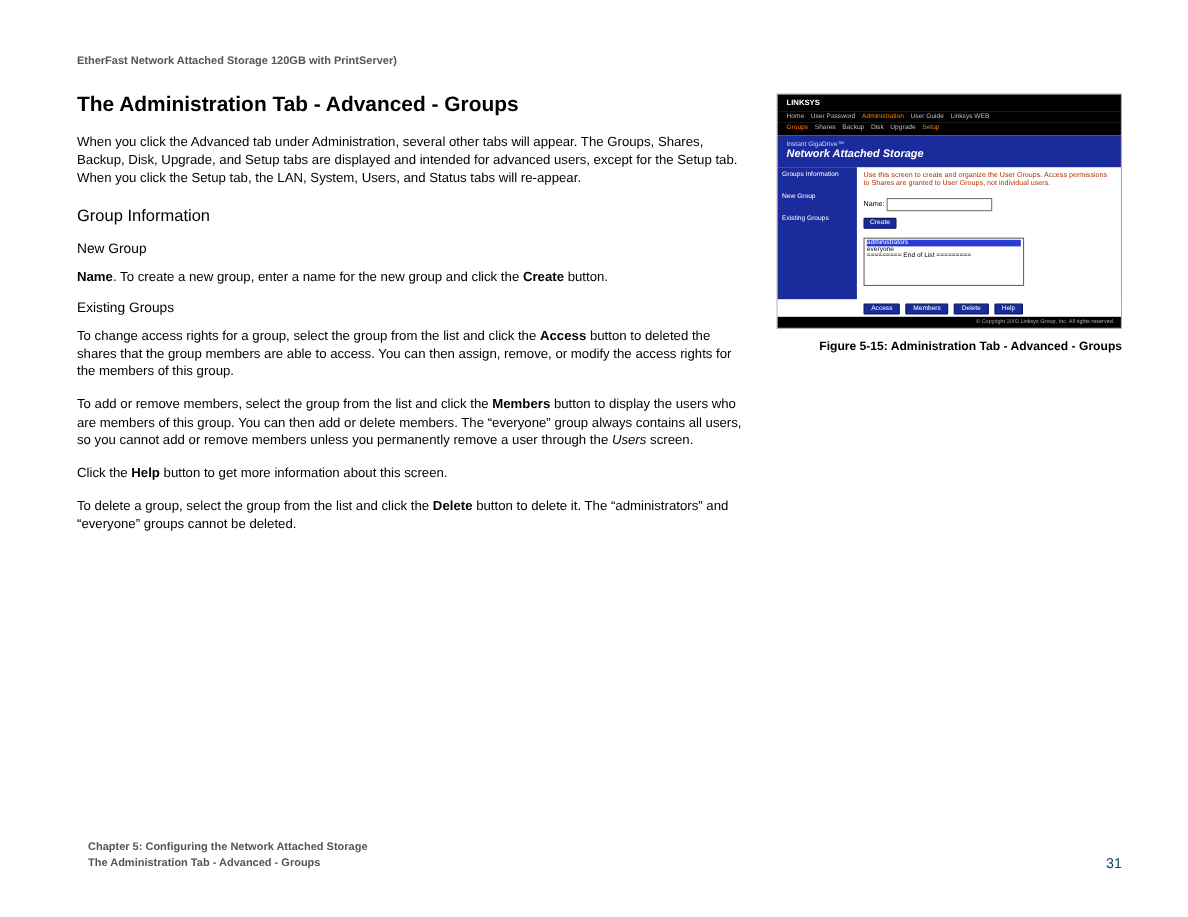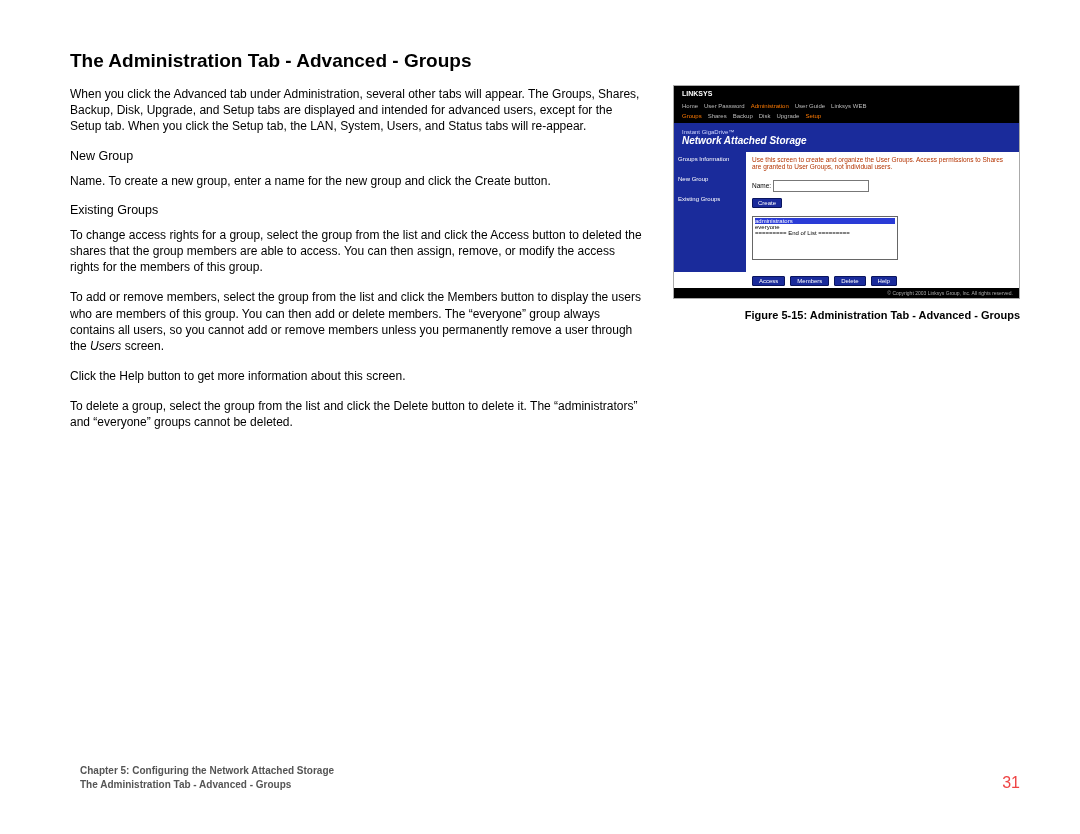--- a/index.html
+++ b/index.html
@@ -23,21 +23,21 @@
     font-weight: bold;
     color: #555;
     margin-bottom: 24px;
   }
   .columns {
     display: flex;
     gap: 30px;
     align-items: flex-start;
   }
   .main-col { flex: 1; max-width: 610px; }
-  .side-col { width: 347px; flex-shrink: 0; margin-top: 35px; }
+  .side-col { width: 314px; flex-shrink: 0; }
   h1.page-title {
     font-size: 19px;
     font-weight: bold;
     margin: 0 0 14px 0;
   }
   p.body {
     font-size: 12px;
     line-height: 1.35;
     margin: 0 0 14px 0;
     color: #000000;
@@ -45,21 +45,21 @@
   h2.section {
     font-size: 15px;
     font-weight: normal;
     margin: 18px 0 12px 0;
   }
   h3.subsection {
     font-size: 12.5px;
     font-weight: normal;
     margin: 14px 0 10px 0;
   }
-  .bold { font-weight: normal; }
+  .bold { font-weight: bold; }
   .italic { font-style: italic; }
 
   
   .figure-wrap { }
   .fig-shot {
     width: 100%;
     border: 1px solid #aaa;
     font-size: 7px;
     background: #fff;
     box-sizing: border-box;
@@ -183,33 +183,35 @@
     left: 80px;
     right: 60px;
     bottom: 42px;
     font-size: 10px;
     color: #555;
     display: flex;
     justify-content: space-between;
     align-items: flex-end;
   }
   .footer .left { font-weight: bold; line-height: 1.4; }
-  .footer .pageno { color: #ef4444; font-size: 16px; }
+  .footer .pageno { color: #0c4a6e; font-size: 13px; }
 </style>
 </head>
 <body>
 
 <div class="page">
+  <div class="product-header">EtherFast Network Attached Storage 120GB with PrintServer)</div>
 
   <div class="columns">
     <div class="main-col">
       <h1 class="page-title">The Administration Tab - Advanced - Groups</h1>
 
       <p class="body">When you click the Advanced tab under Administration, several other tabs will appear. The Groups, Shares, Backup, Disk, Upgrade, and Setup tabs are displayed and intended for advanced users, except for the Setup tab. When you click the Setup tab, the LAN, System, Users, and Status tabs will re-appear.</p>
 
+      <h2 class="section">Group Information</h2>
 
       <h3 class="subsection">New Group</h3>
       <p class="body">
         <span class="bold">Name</span><span>. To create a new group, enter a name for the new group and click the </span><span class="bold">Create</span><span> button.</span>
       </p>
 
       <h3 class="subsection">Existing Groups</h3>
       <p class="body">
         <span>To change access rights for a group, select the group from the list and click the </span><span class="bold">Access</span><span> button to deleted the shares that the group members are able to access. You can then assign, remove, or modify the access rights for the members of this group.</span>
       </p>

